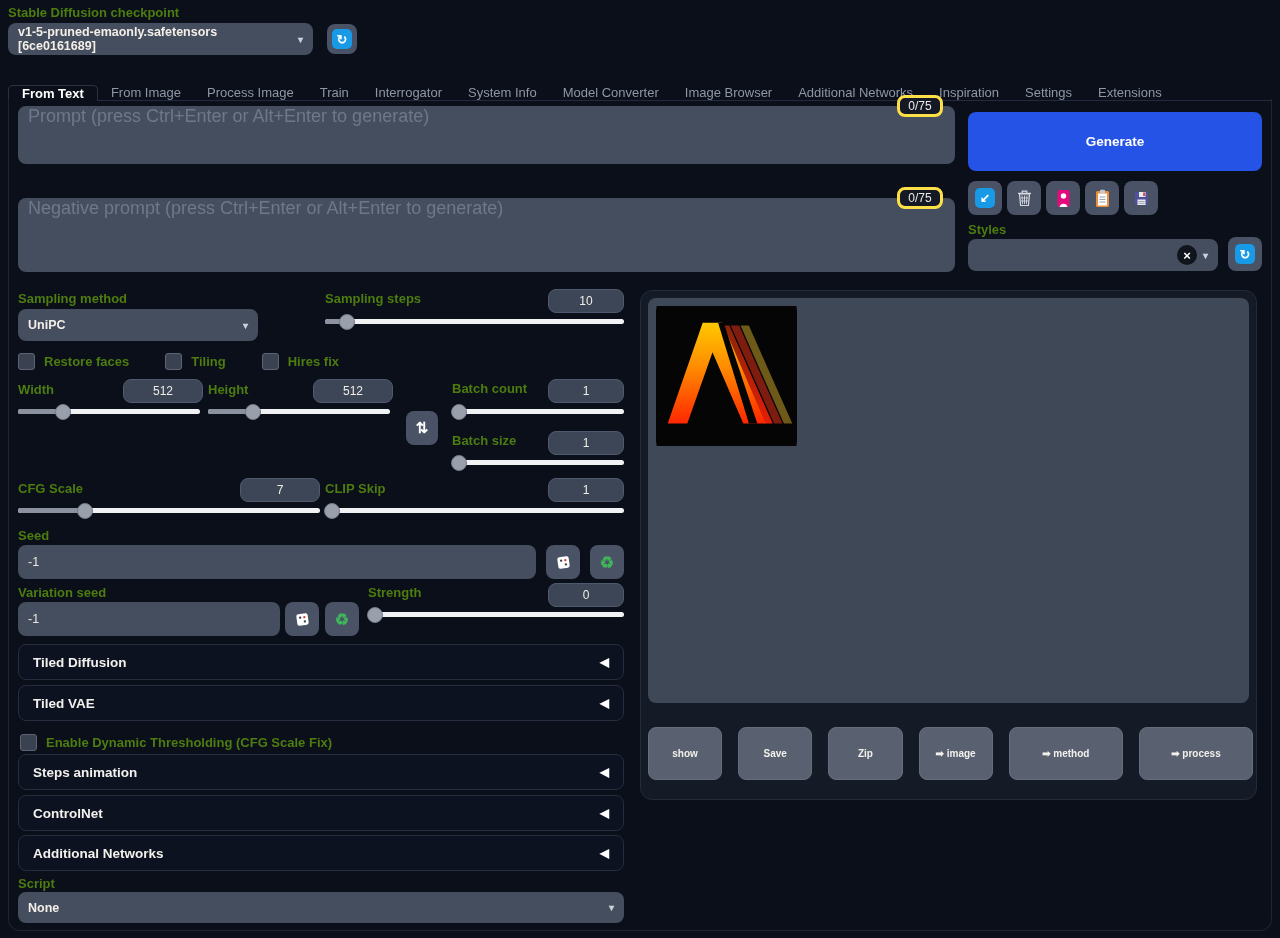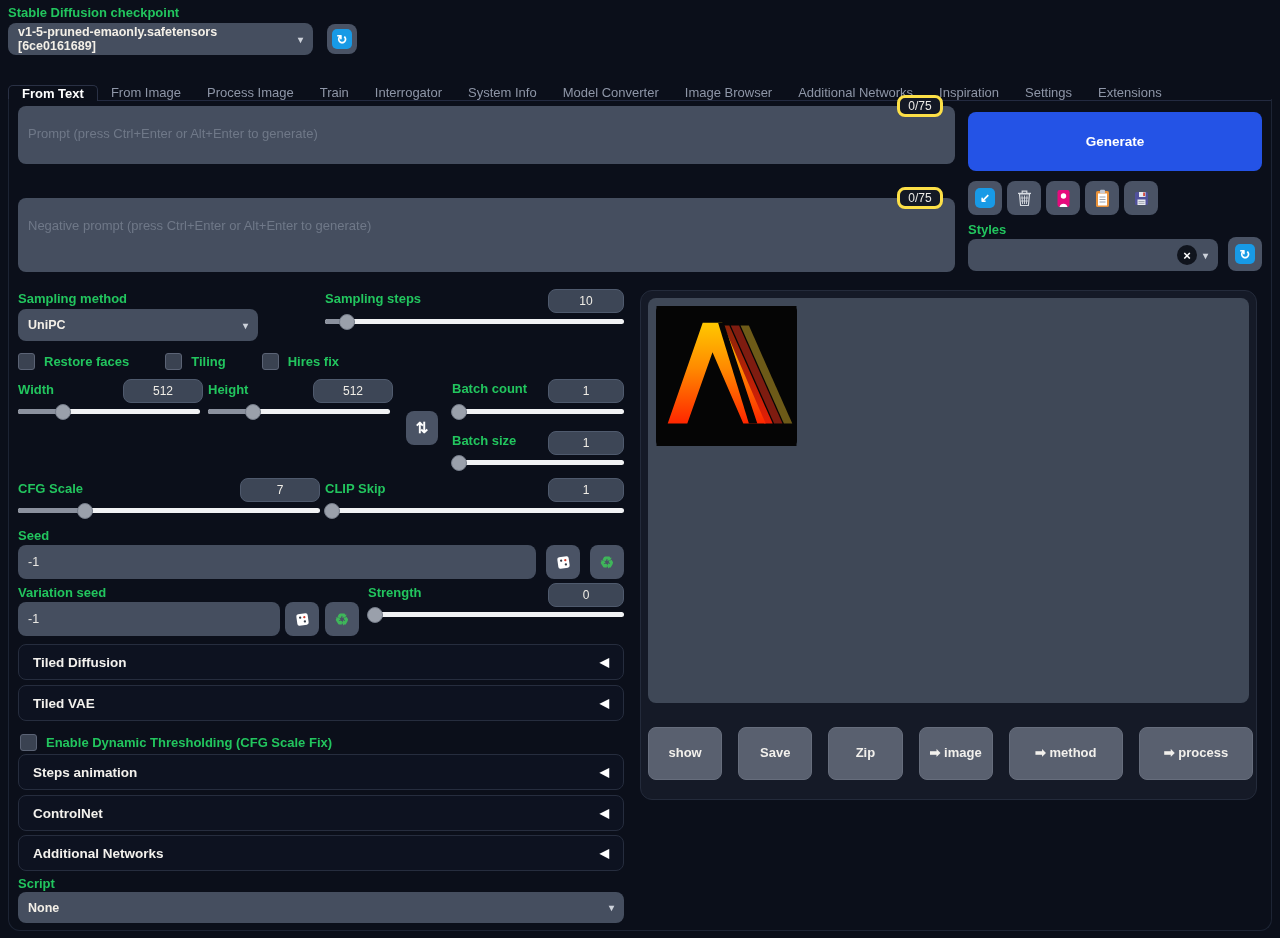--- a/index.html
+++ b/index.html
@@ -1,29 +1,29 @@
 <!DOCTYPE html>
 <html><head>
 <meta charset="utf-8">
 <style>
   html,body{margin:0;padding:0;background:#0b0f1a;}
   .stage{position:relative;width:1280px;height:938px;background:#0b0f1a;overflow:hidden;
          font-family:"Liberation Sans",sans-serif;color:#e9e5de;}
   .abs{position:absolute;box-sizing:border-box;}
-  .label{font-size:13px;font-weight:600;color:#22c55e;}
+  .label{font-size:13px;font-weight:600;color:#4d7c0f;}
   .select{background:#454e5f;border-radius:8px;display:flex;align-items:center;padding:0 10px;
           font-size:12.5px;font-weight:600;color:#f3efe7;}
   .select .caret{margin-left:auto;color:#cdd2da;font-size:10px;}
   .numbox{background:#3d4656;border:1px solid #4f5a6d;border-radius:8px;display:flex;align-items:center;
           justify-content:center;font-size:12px;color:#f0ede6;}
   .iconbtn{background:#4a5365;border-radius:8px;display:flex;align-items:center;justify-content:center;}
   .badge{background:#141925;border:3px solid #fde047;border-radius:8px;color:#eceae6;font-size:12px;
          display:flex;align-items:center;justify-content:center;z-index:5;}
-  textarea{background:#454e5f;border:none;border-radius:8px;resize:none;padding:20px 10px;
-           font-family:"Liberation Sans",sans-serif;font-size:13px;color:#e8e6e2;box-sizing:border-box;width:100%;height:100%;}
+  textarea{background:#454e5f;border:none;border-radius:8px;resize:none;padding:0 10px;
+           font-family:"Liberation Sans",sans-serif;font-size:18px;color:#e8e6e2;box-sizing:border-box;width:100%;height:100%;}
   textarea::placeholder{color:#6f7888;}
   input.txt{background:#454e5f;border:none;border-radius:8px;padding:0 10px;font-size:12.5px;color:#e8e6e2;
             font-family:"Liberation Sans",sans-serif;box-sizing:border-box;width:100%;height:100%;}
   .slider{position:absolute;height:5px;background:#f1f2f4;border-radius:3px;}
   .slider .fill{position:absolute;left:0;top:0;height:100%;background:#8b919e;border-radius:3px;}
   .slider .knob{position:absolute;top:-5px;width:14px;height:14px;background:#9aa0ab;border:1px solid #747b88;
                 border-radius:50%;}
   .cb{width:15px;height:15px;background:#3a4251;border:1px solid #5b6375;border-radius:3px;flex:none;}
   .cbrow{display:flex;align-items:center;gap:9px;}
   .cbrow .label{font-weight:700;}
@@ -38,21 +38,21 @@
   .content-frame{border:1px solid #1d2434;border-top:none;border-radius:0 0 12px 12px;}
   .blueicon{width:20px;height:20px;background:#189ae6;border-radius:5px;color:#fff;display:flex;
             align-items:center;justify-content:center;font-size:13px;font-weight:bold;}
   .generate{background:#2453e6;border-radius:8px;display:flex;align-items:center;justify-content:center;
             color:#fff;font-weight:700;font-size:13.5px;}
   .gallery-wrap{background:#151a27;border:1px solid #242b3b;border-radius:12px;}
   .gallery-panel{background:#3f4857;border-radius:8px;}
   .thumb{background:#060606;border-radius:5px;display:flex;align-items:center;justify-content:center;}
   .gal-buttons{display:flex;gap:16px;}
   .galbtn{flex:1;background:#59606f;border:1px solid #666d7c;border-radius:8px;display:flex;align-items:center;
-          justify-content:center;text-align:center;color:#f2f0ec;font-weight:700;font-size:13px;line-height:1.4;}
+          justify-content:center;text-align:center;color:#f2f0ec;font-weight:700;font-size:10px;line-height:1.4;}
   .galbtn.wrap{padding:0 20px;}
   .clearx{width:20px;height:20px;border-radius:50%;background:#10141d;color:#fff;display:flex;align-items:center;
           justify-content:center;font-size:13px;font-weight:bold;}
   .recycle{color:#3fb65a;font-size:16px;font-weight:bold;}
   .swapglyph{color:#fff;font-size:15px;font-weight:bold;}
 </style>
 </head>
 <body>
 
 <div class="stage">

